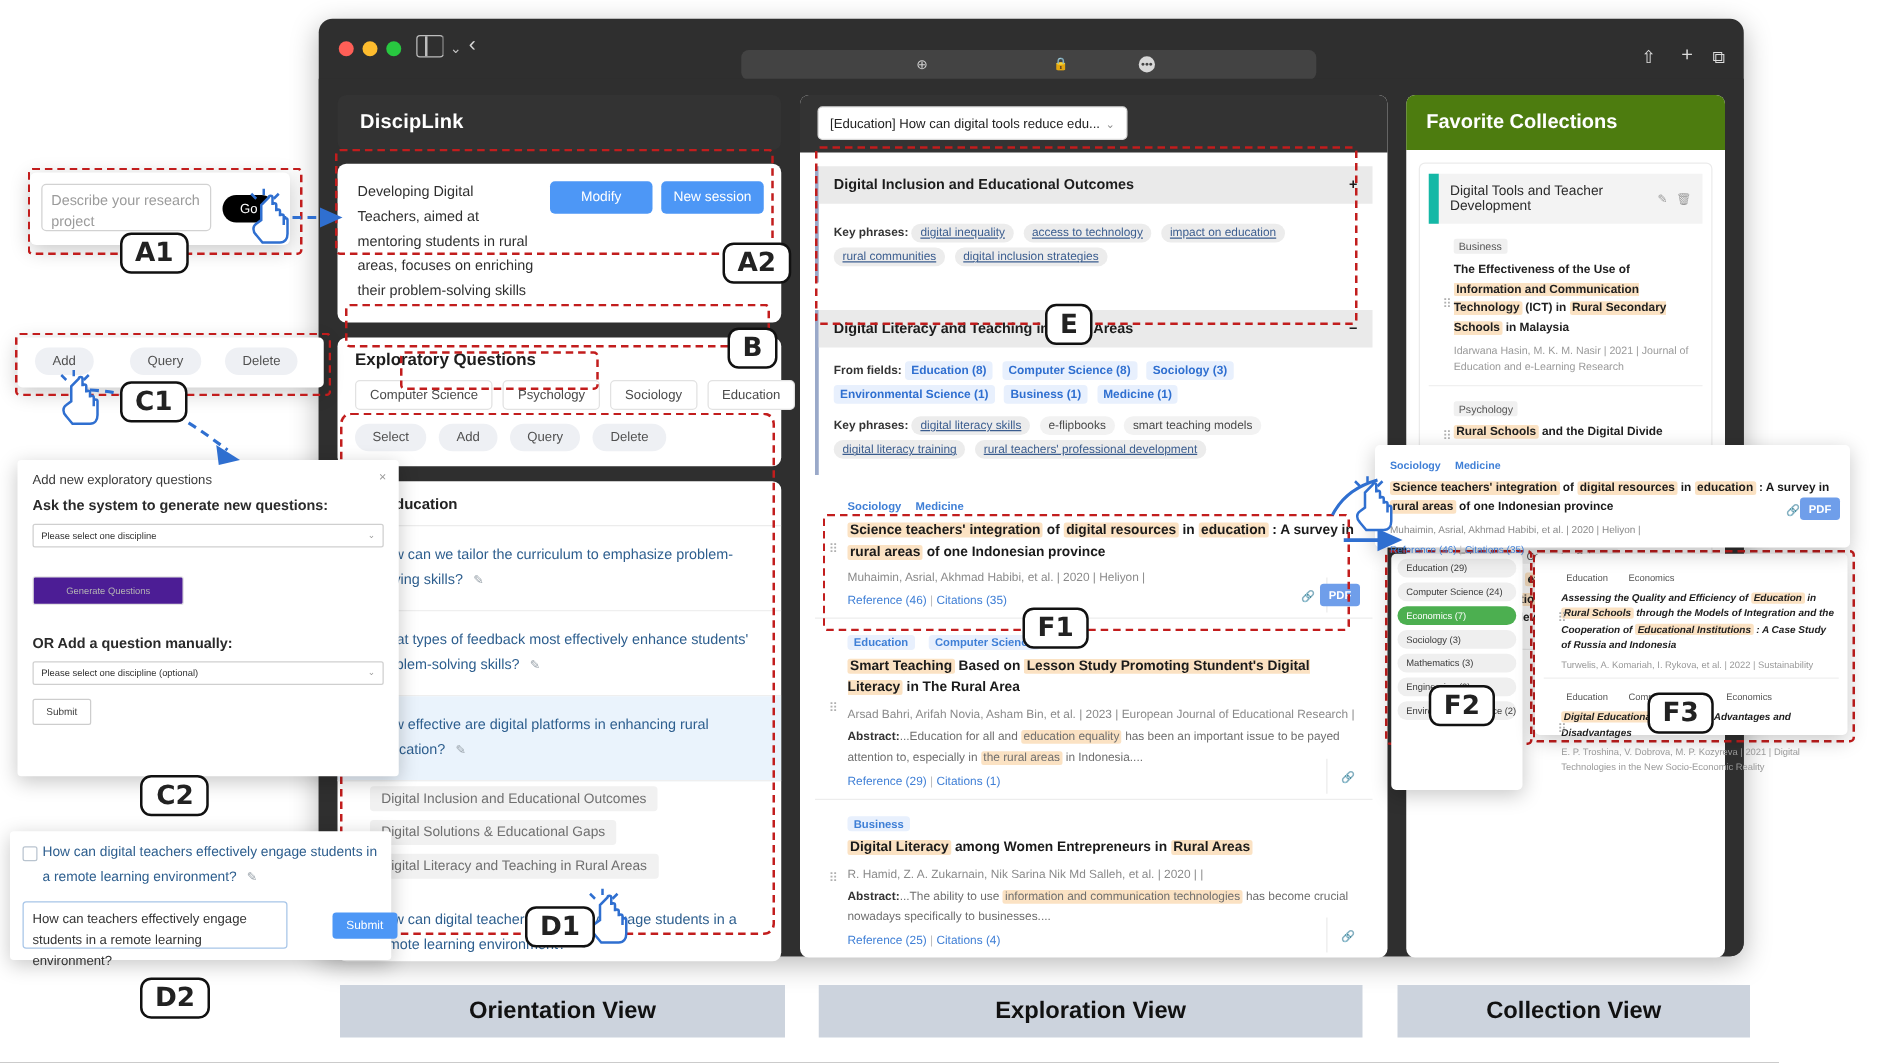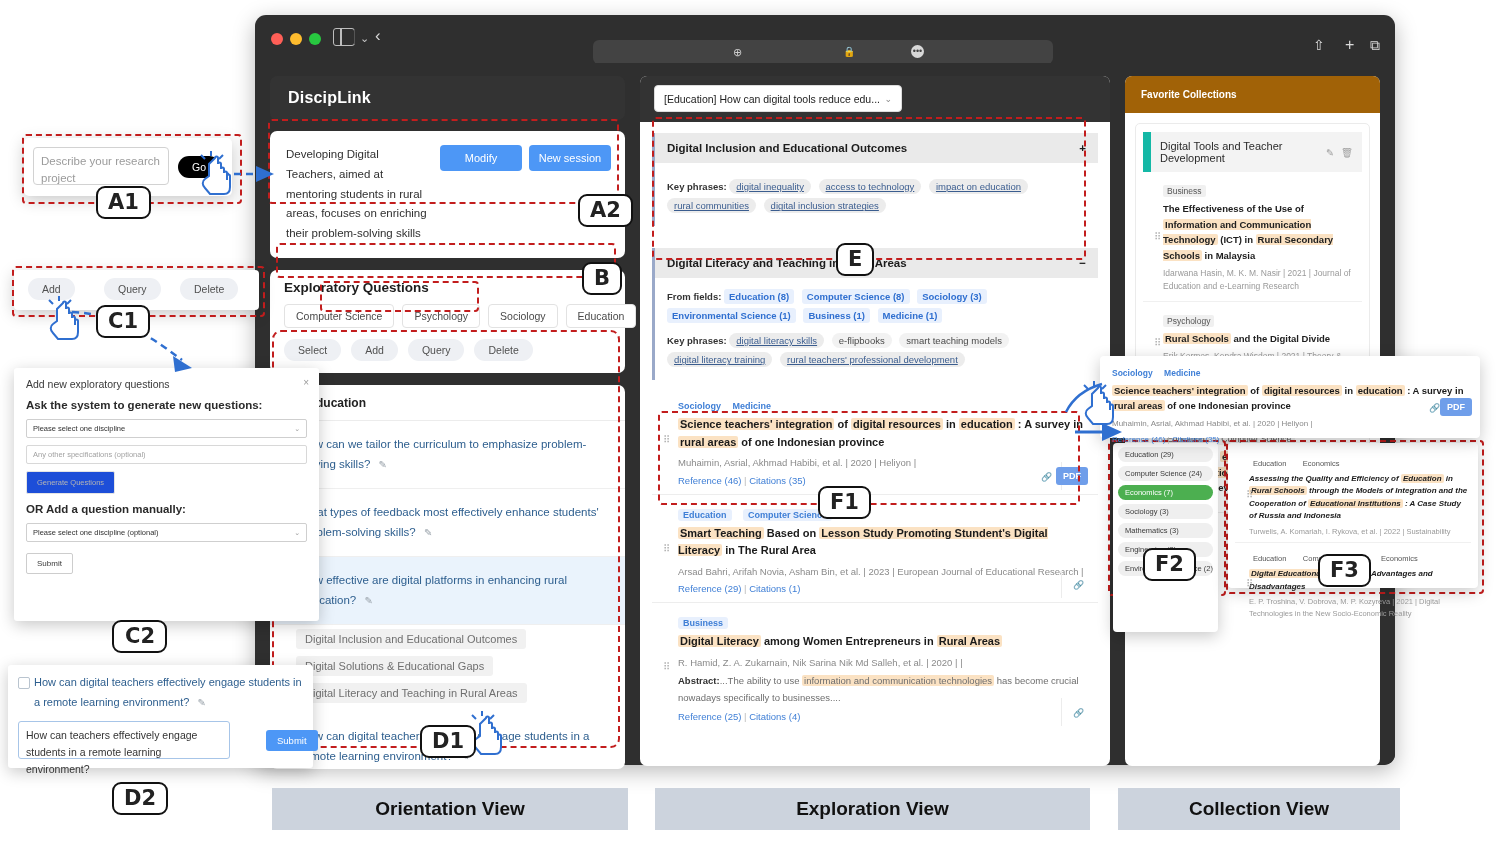--- a/index.html
+++ b/index.html
@@ -82,21 +82,21 @@
   .pabs b{color:#333;}
   .pref{font-size:9.5px;color:#3f7fd6;margin-top:4px;}
   .grip{position:absolute;left:11px;top:50%;transform:translateY(-50%);color:#b0b0b0;font-size:10px;letter-spacing:-1px;line-height:.75;}
   .pdfbtn{position:absolute;right:10px;bottom:9px;background:#6f9eea;color:#fff;font-size:9px;font-weight:bold;border-radius:3px;padding:4px 7px;}
   .linkico{position:absolute;right:42px;bottom:8px;width:18px;height:18px;border-radius:50%;color:#a8a8a8;font-size:9px;text-align:center;line-height:18px;}
   .linkico.solo{right:10px;}
   .vsep{position:absolute;right:36px;bottom:4px;width:1px;height:28px;background:#ececec;}
 
   
   #pane-right{left:870px;top:13px;width:255px;height:690px;background:#fff;border-radius:7px;}
-  .coll-head{background:#a16207;color:#fff;border-radius:7px 7px 0 0;padding:13px 16px;font-weight:bold;font-size:10px;}
+  .coll-head{background:#4d7c0f;color:#fff;border-radius:7px 7px 0 0;padding:13px 16px;font-weight:bold;font-size:16px;}
   .coll-card{margin:10px;border:1px solid #ebebeb;border-radius:5px;padding:8px 7px;}
   .coll-title{background:#f3f3f3;border-left:8px solid #14b8a6;padding:8px 9px;font-size:11px;color:#2b2b2b;display:flex;align-items:center;gap:7px;}
   .coll-title .ico{color:#9b9b9b;font-size:9.5px;}
   .citem{padding:8px 6px 8px 20px;border-bottom:1px solid #f0f0f0;position:relative;}
   .ctag{font-size:8.5px;color:#555;background:#f0f0f0;border-radius:2px;padding:1px 4px;margin-right:4px;}
   .ctitle{font-size:9.5px;font-weight:bold;color:#202020;line-height:1.65;margin-top:3px;}
   .cmeta{font-size:8.5px;color:#9a9a9a;line-height:1.55;margin-top:3px;}
 
   
   .ovl{position:absolute;background:#fff;box-shadow:0 4px 16px rgba(0,0,0,.22);}
@@ -114,21 +114,21 @@
   #c1 .pill{position:absolute;top:8px;}
 
   
   #c2{left:14px;top:368px;width:305px;height:253px;border-radius:3px;z-index:50;}
   #c2 .m-title{font-size:10.5px;color:#3a3a3a;padding:10px 12px 0 12px;}
   #c2 .m-x{position:absolute;right:10px;top:9px;color:#9a9a9a;font-size:10px;}
   #c2 h3{font-size:11.5px;margin:9px 12px 8px 12px;color:#2a2a2a;}
   #c2 .sel{margin:0 12px 7px 12px;height:17px;border:1px solid #cfcfcf;border-radius:2px;font-size:7.5px;color:#303030;line-height:17px;padding-left:6px;position:relative;}
   #c2 .sel .cv{position:absolute;right:6px;top:0;color:#9a9a9a;font-size:7px;}
   #c2 .inp{margin:0 12px 7px 12px;height:17px;border:1px solid #d8d8d8;border-radius:2px;font-size:7.5px;color:#a2a2a2;line-height:17px;padding-left:6px;}
-  #c2 .gbtn{margin:0 12px;display:inline-block;background:#1d4ed8;color:#b4b4b4;font-size:7.5px;border:1px solid #e4e4e4;border-radius:2px;padding:6px 10px;}
+  #c2 .gbtn{margin:16px 12px;display:inline-block;background:#4c1d95;color:#b4b4b4;font-size:7.5px;border:1px solid #e4e4e4;border-radius:2px;padding:6px 26px;}
   #c2 .sbtn{margin:4px 12px 0 12px;display:inline-block;background:#fff;color:#3a3a3a;font-size:8px;border:1px solid #cdcdcd;border-radius:2px;padding:5px 10px;}
 
   
   #d2{left:8px;top:665px;width:305px;height:103px;border-radius:3px;z-index:50;}
   #d2 .qtext{font-size:11px;color:#2d5e8e;line-height:1.78;padding:8px 10px 4px 26px;position:relative;}
   #d2 .qcheck{left:10px;top:12px;}
   #d2 .ta{position:absolute;left:10px;top:56px;width:212px;height:38px;border:1px solid #a7c5e8;border-radius:3px;font-size:10.5px;color:#333;padding:5px 7px;box-sizing:border-box;line-height:1.6;}
   #d2 .sbtn{position:absolute;left:258px;top:65px;background:#4d97f6;color:#fff;font-size:9.5px;border-radius:3px;padding:5px 11px;}
 
   
@@ -326,20 +326,23 @@
         <div class="paper">
           <span class="grip">⠿</span>
           <div>
             <span class="ptag chipbg">Education</span>
             <span class="ptag chipbg">Computer Science</span>
           </div>
           <div class="ptitle">
             <span class="hl">Smart Teaching</span><span> Based on </span><span class="hl">Lesson Study Promoting Stundent's Digital Literacy</span><span> in The Rural Area</span>
           </div>
           <div class="pmeta">Arsad Bahri, Arifah Novia, Asham Bin, et al.  |  2023  |  European Journal of Educational Research  |</div>
+          <div class="pabs">
+            <b>Abstract:</b><span>...Education for all and </span><span class="hl">education equality</span><span> has been an important issue to be payed attention to, especially in </span><span class="hl">the rural areas</span><span> in Indonesia....</span>
+          </div>
           <div class="pref">
             <span>Reference (29)</span>
             <span style="color:#bbb;"> | </span>
             <span>Citations (1)</span>
           </div>
           <span class="vsep"></span>
           <span class="linkico solo">🔗</span>
         </div>
 
         <div class="paper" style="border-bottom:none;">
@@ -431,21 +434,20 @@
 </div>
 
 <div id="c2" class="ovl">
   <div class="m-title">Add new exploratory questions</div>
   <span class="m-x">×</span>
   <h3>Ask the system to generate new questions:</h3>
   <div class="sel">
     <span>Please select one discipline</span>
     <span class="cv">⌄</span>
   </div>
-  <div class="inp">Any other specifications (optional)</div>
   <div class="gbtn">Generate Questions</div>
   <h3>OR Add a question manually:</h3>
   <div class="sel">
     <span>Please select one discipline (optional)</span>
     <span class="cv">⌄</span>
   </div>
   <div class="sbtn">Submit</div>
 </div>
 
 <div id="d2" class="ovl">

